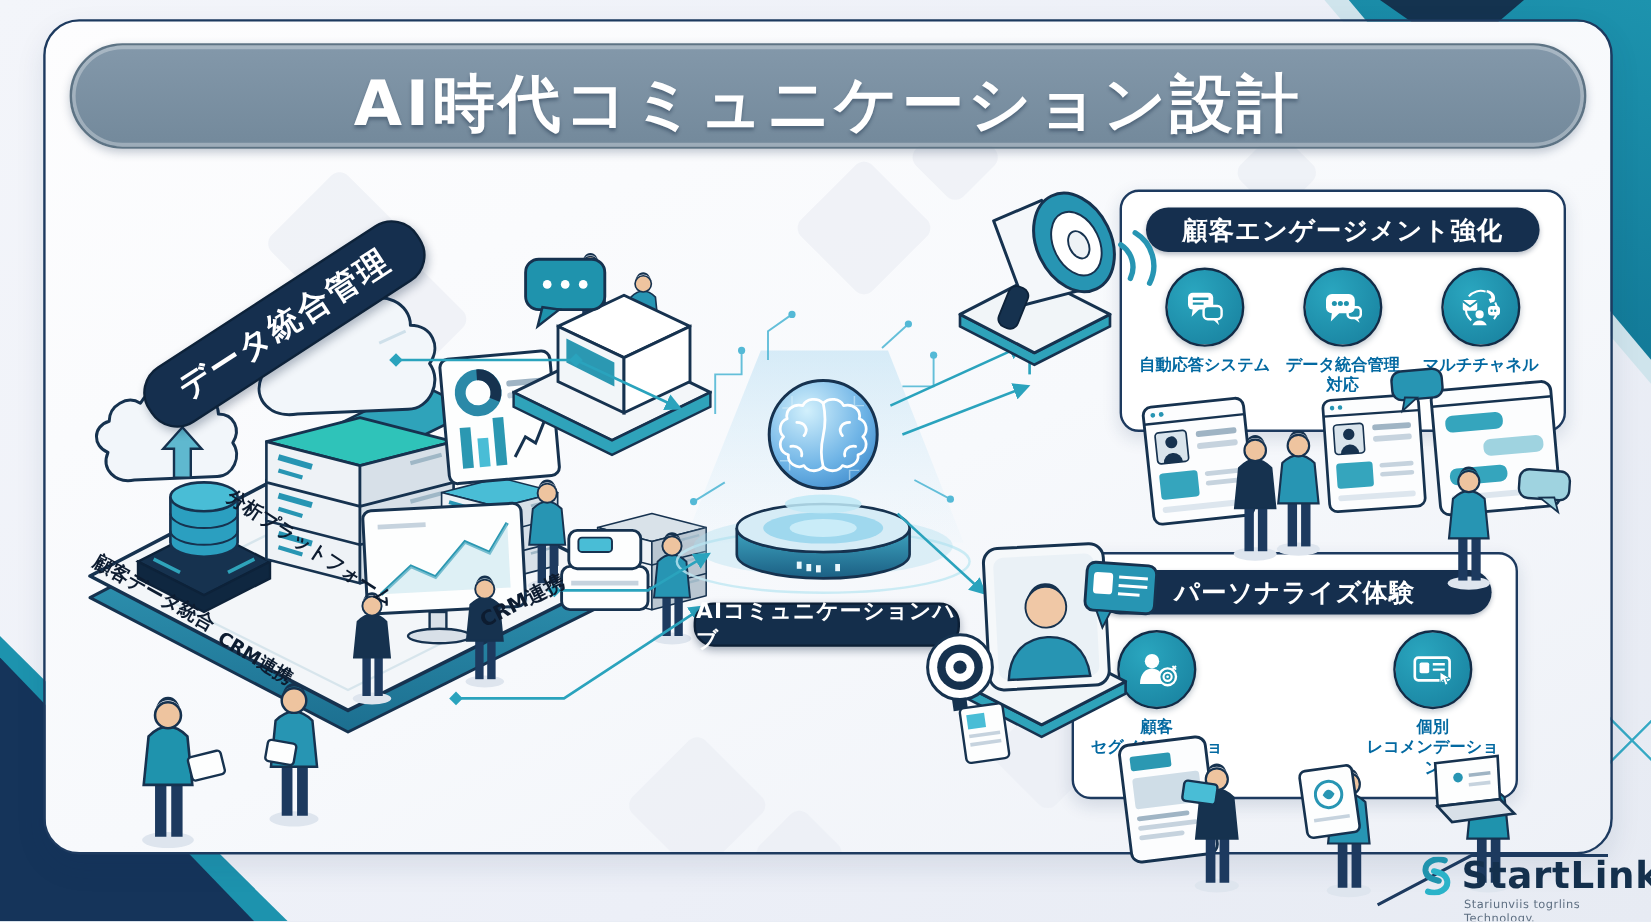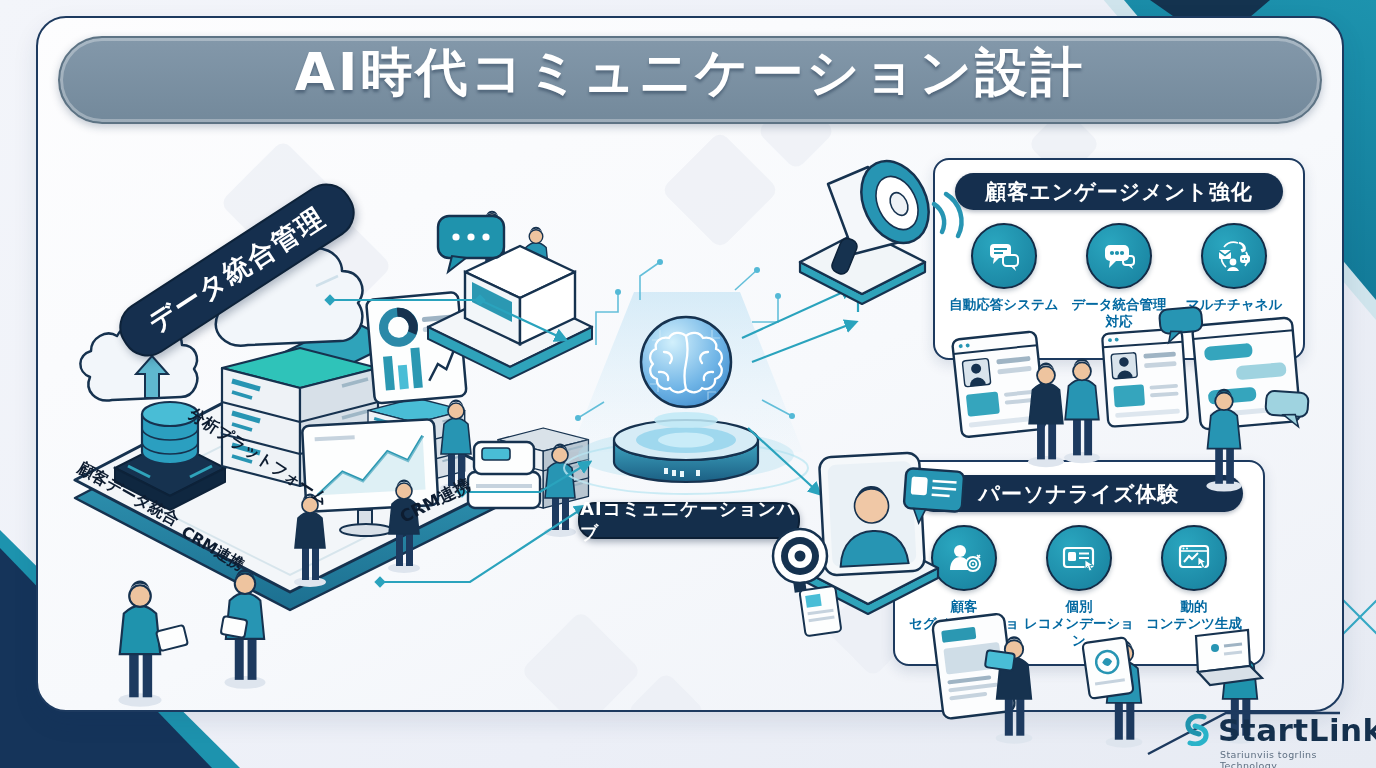--- a/index.html
+++ b/index.html
@@ -23,38 +23,38 @@
   
   .card{left:36px;top:16px;width:1304px;height:692px;
      background:linear-gradient(155deg,#fdfdfe,#f7f9fc 55%,#eef1f7);
      border:2.5px solid #1d3a5f;border-radius:30px;overflow:hidden;
      box-shadow:0 10px 24px rgba(23,50,84,.10);}
   .diamond{position:absolute;background:#e9edf4;transform:rotate(45deg);opacity:.6;border-radius:10px;}
   
   .title-pill{left:58px;top:36px;width:1260px;height:84px;border-radius:46px;
      background:linear-gradient(180deg,#8398aa,#73899b);border:2px solid #5d7384;
      box-shadow:inset 0 0 0 3px rgba(255,255,255,.30),0 3px 8px rgba(20,45,75,.25);
-     display:flex;align-items:flex-start;justify-content:center;}
+     display:flex;align-items:flex-end;justify-content:center;}
   .title-text{color:#fff;font-size:52px;font-weight:bold;letter-spacing:3px;
      text-shadow:0 3px 3px rgba(10,30,55,.35);}
   
   .banner{left:103px;top:242px;width:264px;height:52px;border-radius:26px;
      background:#152f4e;border:2px solid #0d2239;transform:rotate(-33deg);
      display:flex;align-items:center;justify-content:center;
      box-shadow:0 4px 8px rgba(10,30,60,.3);}
   .banner-text{color:#fff;font-size:27px;font-weight:bold;letter-spacing:2px;}
   .plabel{position:absolute;font-weight:bold;color:#0d1c30;white-space:nowrap;}
   
   .hub-label{left:578px;top:502px;width:218px;height:33px;border-radius:17px;
      background:#142e4b;border:2px solid #0c1f35;display:flex;align-items:center;
      justify-content:center;color:#fff;font-weight:bold;font-size:18px;letter-spacing:1px;
      box-shadow:0 3px 7px rgba(10,30,60,.35);}
   
   .panel{background:#fff;border:2.5px solid #1d3a5f;border-radius:16px;
-     box-shadow:0 5px 14px rgba(20,50,90,.14);}
+     box-shadow:0 5px 14px rgba(20,50,90,.14);font-family:Liberation Serif, serif;}
   .panel1{left:933px;top:158px;width:368px;height:198px;}
   .panel2{left:893px;top:460px;width:368px;height:202px;}
   .phead{margin:13px 20px 0;height:37px;background:#152f4e;border-radius:19px;color:#fff;
      display:flex;align-items:center;justify-content:center;font-size:21px;font-weight:bold;
      letter-spacing:1px;box-shadow:0 2px 4px rgba(10,30,60,.3);}
   .prow{display:flex;justify-content:space-between;padding:13px 12px 0;}
   .pitem{width:114px;display:flex;flex-direction:column;align-items:center;}
   .picircle{width:62px;height:62px;border-radius:50%;
      background:radial-gradient(circle at 35% 30%,#2aa6bf,#177e9c);
      border:2.5px solid #132c47;display:flex;align-items:center;justify-content:center;
@@ -401,34 +401,20 @@
             <rect x="3" y="8" width="29" height="19" rx="3" fill="none" stroke="#fff" stroke-width="2.2"></rect>
             <rect x="7" y="12" width="8" height="9" rx="1.5" fill="#fff"></rect>
             <line x1="18" y1="13.5" x2="28" y2="13.5" stroke="#fff" stroke-width="2"></line>
             <line x1="18" y1="18" x2="28" y2="18" stroke="#fff" stroke-width="2"></line>
             <path d="M24,20 l0,9 2.6,-2.6 1.8,4.6 2.2,-1 -1.8,-4.4 3.6,-0.2 z" fill="#fff" stroke="#1e93ad" stroke-width=".8"></path>
           </svg>
         </div>
         <div class="pilabel">個別
 レコメンデーション</div>
       </div>
-      <div class="pitem">
-        <div class="picircle">
-          <svg width="36" height="36" viewBox="0 0 36 36">
-            <rect x="4" y="6" width="28" height="21" rx="3" fill="none" stroke="#fff" stroke-width="2.2"></rect>
-            <line x1="4" y1="11" x2="32" y2="11" stroke="#fff" stroke-width="1.6"></line>
-            <circle cx="7.5" cy="8.5" r="1" fill="#fff"></circle>
-              <circle cx="11" cy="8.5" r="1" fill="#fff"></circle>
-            <polyline points="8,22 13,16 16,19 22,13" fill="none" stroke="#fff" stroke-width="2"></polyline>
-            <path d="M22,17 l0,9 2.6,-2.6 1.8,4.6 2.2,-1 -1.8,-4.4 3.6,-0.2 z" fill="#fff" stroke="#1e93ad" stroke-width=".8"></path>
-          </svg>
-        </div>
-        <div class="pilabel">動的
-コンテンツ生成</div>
-      </div>
     </div>
   </div>
 
   <svg class="layer" width="1376" height="768" viewBox="0 0 1376 768">
 
     <g>
       <polygon points="800,272 862,304 925,272 925,262 862,294 800,262" fill="#2fa3ba" stroke="#16324f" stroke-width="2.2" stroke-linejoin="round"></polygon>
       <polygon points="800,262 862,230 925,262 862,294" fill="#f1f5f8" stroke="#16324f" stroke-width="2.5" stroke-linejoin="round"></polygon>
       <polygon points="828,184 868,167 900,242 854,254" fill="#f4f7fa" stroke="#16324f" stroke-width="2.5" stroke-linejoin="round"></polygon>
       <rect x="836" y="238" width="17" height="36" rx="7" transform="rotate(22 844 256)" fill="#16324f" stroke="#0d2239" stroke-width="1.5"></rect>

